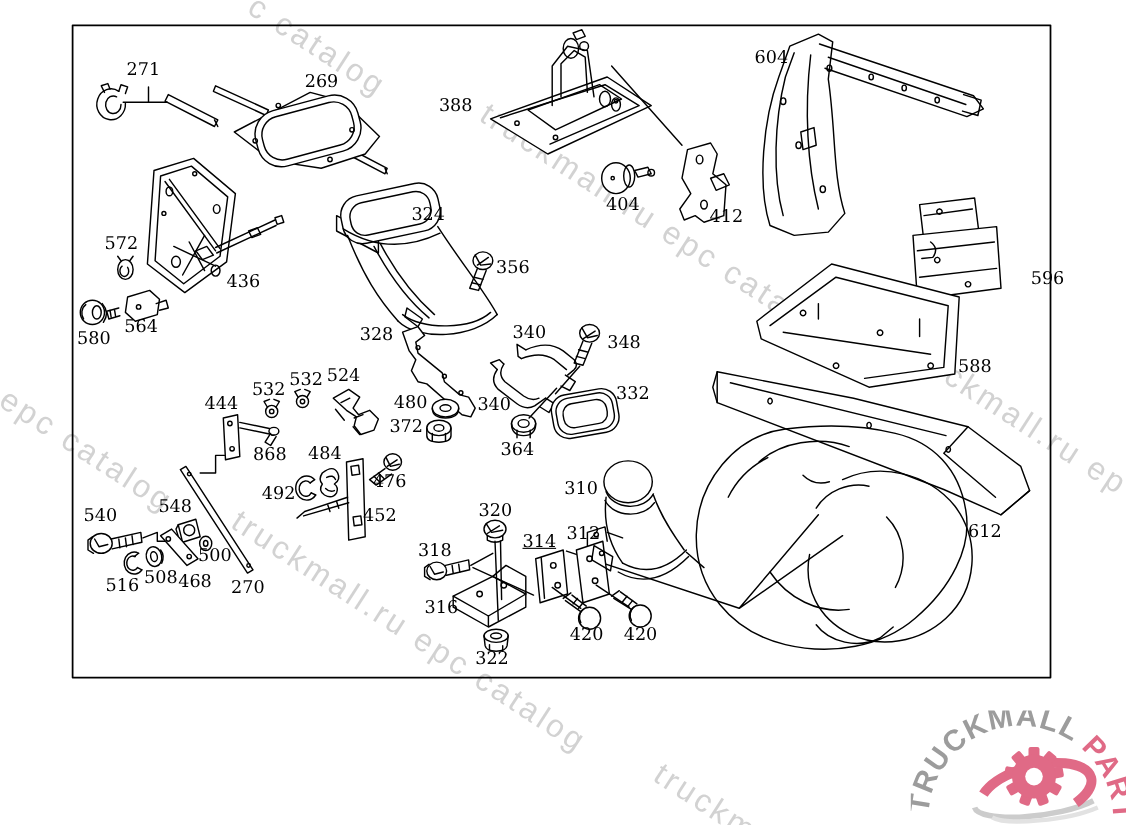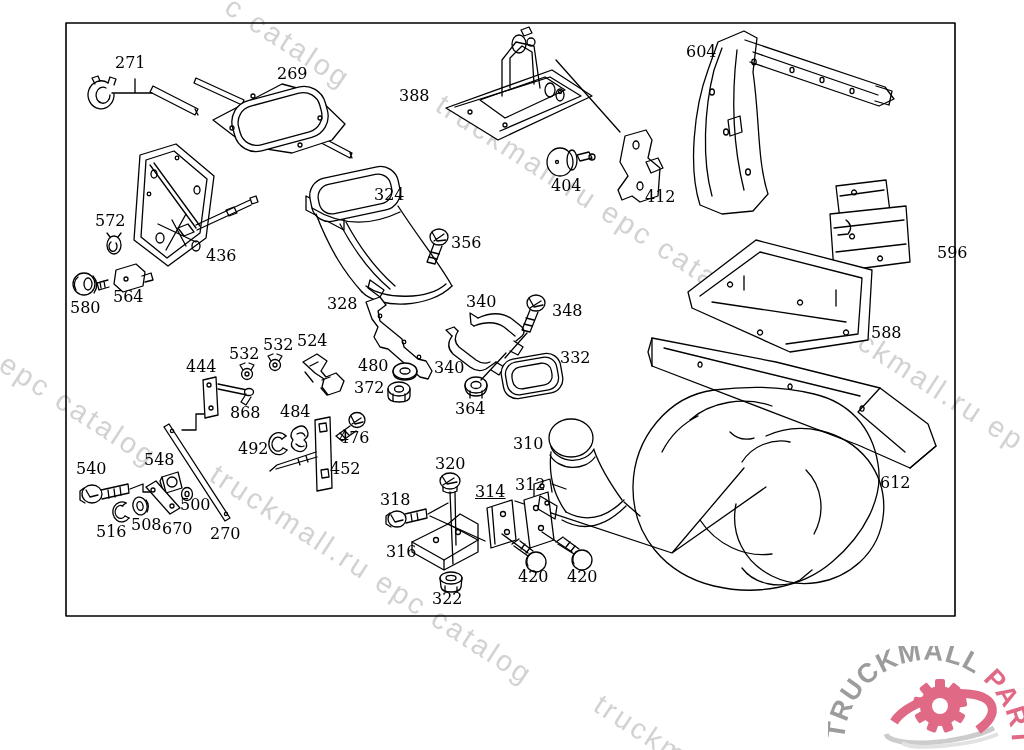--- a/index.html
+++ b/index.html
@@ -445,21 +445,21 @@
   <div class="plabel" style="left:330px;top:461px;">452</div>
   <div class="plabel" style="left:339px;top:430px;">476</div>
   <div class="plabel" style="left:95px;top:213px;">572</div>
   <div class="plabel" style="left:206px;top:248px;">436</div>
   <div class="plabel" style="left:113px;top:289px;">564</div>
   <div class="plabel" style="left:70px;top:300px;">580</div>
   <div class="plabel" style="left:76px;top:461px;">540</div>
   <div class="plabel" style="left:144px;top:452px;">548</div>
   <div class="plabel" style="left:96px;top:524px;">516</div>
   <div class="plabel" style="left:131px;top:517px;">508</div>
-  <div class="plabel" style="left:162px;top:521px;">670</div>
+  <div class="plabel" style="left:162px;top:521px;">468</div>
   <div class="plabel" style="left:180px;top:497px;">500</div>
   <div class="plabel" style="left:210px;top:526px;">270</div>
   <div class="plabel" style="left:380px;top:492px;">318</div>
   <div class="plabel" style="left:386px;top:544px;">316</div>
   <div class="plabel" style="left:435px;top:456px;">320</div>
   <div class="plabel" style="left:432px;top:591px;">322</div>
   <div class="plabel" style="left:475px;top:484px;text-decoration:underline;">314</div>
   <div class="plabel" style="left:515px;top:477px;">312</div>
   <div class="plabel" style="left:513px;top:436px;">310</div>
   <div class="plabel" style="left:518px;top:569px;">420</div>

